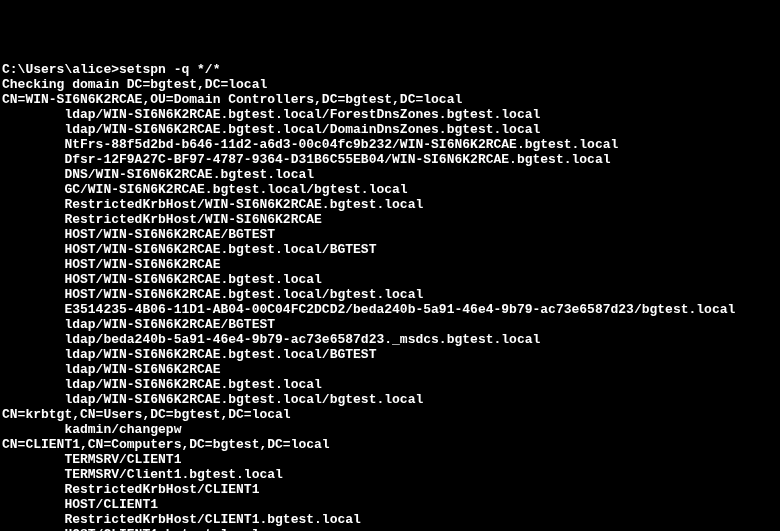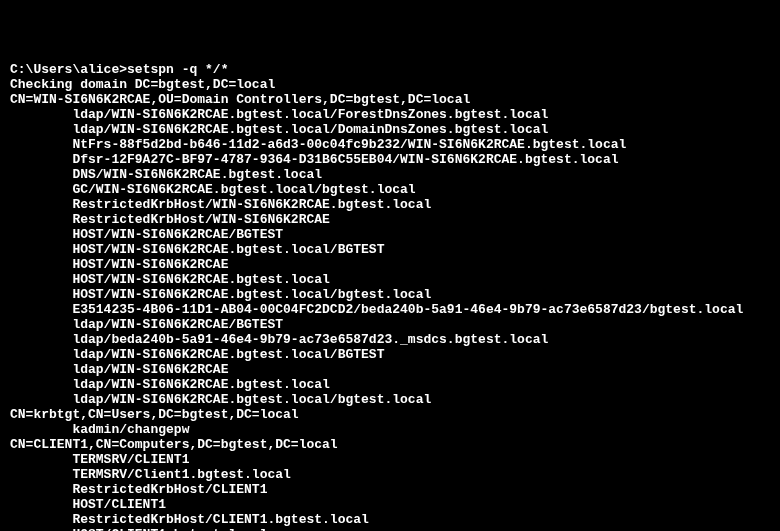--- a/index.html
+++ b/index.html
@@ -19,21 +19,20 @@
       padding: 2px;
       white-space: pre;
       font-weight: bold;
     }
     .terminal {
       width: 100%;
       height: 100%;
     }
     .line {
       display: block;
-      margin-left: 8px;
     }
     .prompt {
       display: inline;
     }
   </style>
 </head>
 <body>
 
 
 

